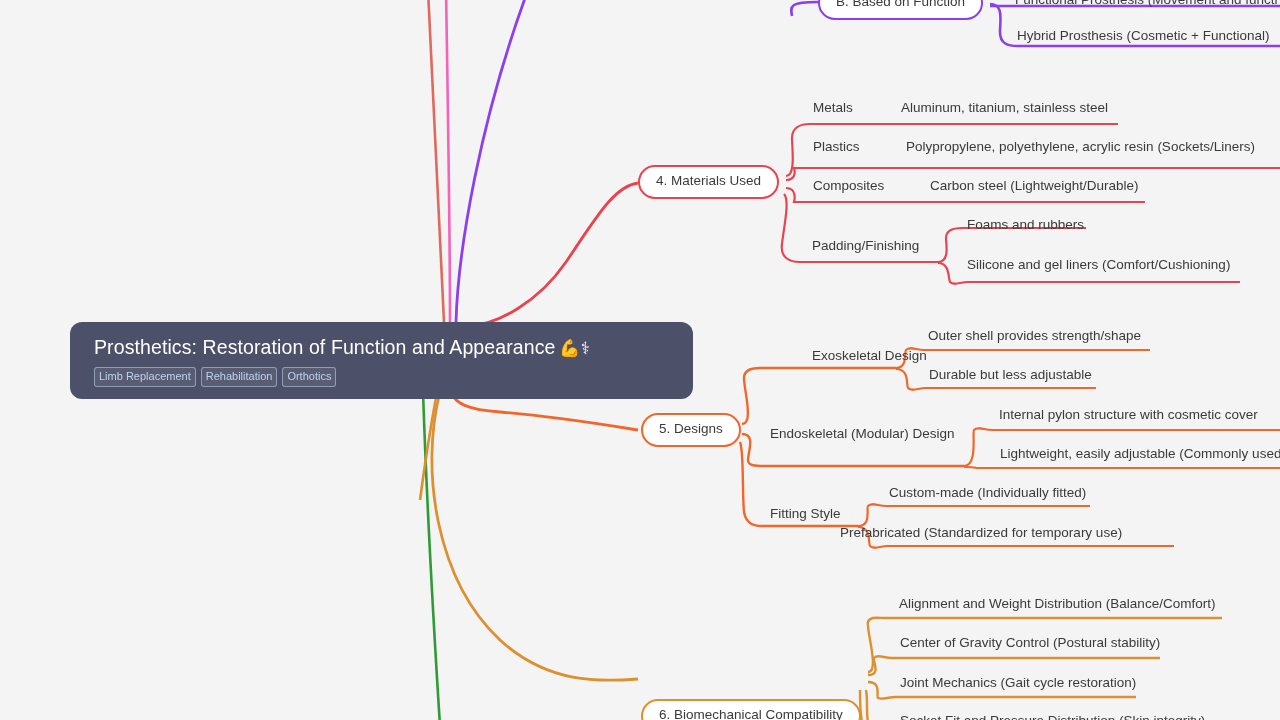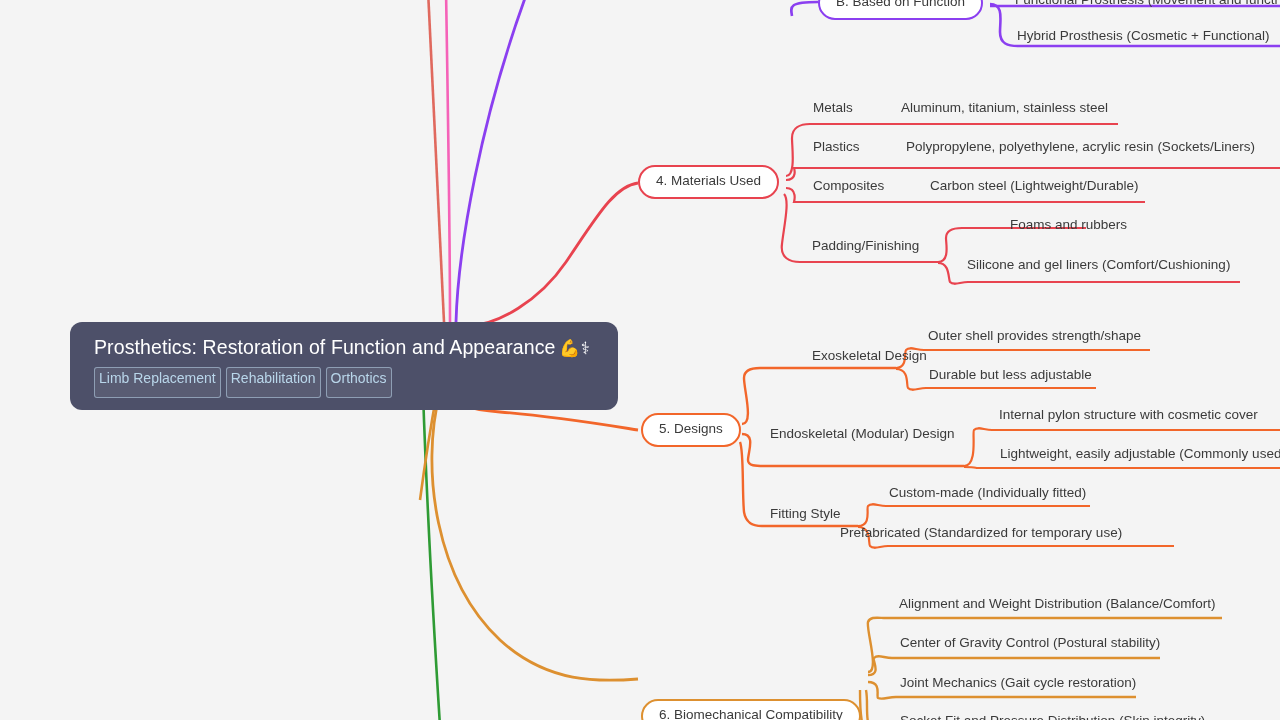--- a/index.html
+++ b/index.html
@@ -26,21 +26,21 @@
     width: 1280px;
     height: 720px;
     pointer-events: none;
   }
 
   
   .root-node {
     position: absolute;
     left: 70px;
     top: 322px;
-    width: 548px;
+    width: 623px;
     box-sizing: border-box;
     background: #4d5069;
     border-radius: 12px;
     padding: 14px 22px 12px 24px;
     z-index: 20;
   }
   .root-title {
     color: #ffffff;
     font-size: 19.5px;
     font-weight: 400;
@@ -52,27 +52,27 @@
     font-size: 17px;
     margin-left: 4px;
   }
   .root-tags {
     margin-top: 8px;
     display: flex;
     gap: 5px;
   }
   .tag {
     display: inline-block;
-    font-size: 14px;
+    font-size: 11px;
     line-height: 1;
     color: #b9d6ea;
     background: rgba(255,255,255,0.07);
     border: 1px solid rgba(185,214,234,0.55);
     border-radius: 3px;
-    padding: 3px 4px 12px 4px;
+    padding: 3px 4px 4px 4px;
     white-space: nowrap;
   }
 
   
   .pill {
     position: absolute;
     box-sizing: border-box;
     background: #ffffff;
     border: 2.5px solid #888;
     border-radius: 18px;
@@ -173,21 +173,21 @@
   <div class="lbl mid" style="left:813px; top:101px;">Metals</div>
   <div class="lbl leaf" style="left:901px; top:101px;">Aluminum, titanium, stainless steel</div>
 
   <div class="lbl mid" style="left:813px; top:140px;">Plastics</div>
   <div class="lbl leaf" style="left:906px; top:140px;">Polypropylene, polyethylene, acrylic resin (Sockets/Liners)</div>
 
   <div class="lbl mid" style="left:813px; top:179px;">Composites</div>
   <div class="lbl leaf" style="left:930px; top:179px;">Carbon steel (Lightweight/Durable)</div>
 
   <div class="lbl mid" style="left:812px; top:239px;">Padding/Finishing</div>
-  <div class="lbl leaf" style="left:1010px; top:218px;">Foams and rubbers</div>
+  <div class="lbl leaf" style="left:967px; top:218px;">Foams and rubbers</div>
   <div class="lbl leaf" style="left:967px; top:258px;">Silicone and gel liners (Comfort/Cushioning)</div>
 
   <div class="pill orange" style="left:641px; top:413px;">5. Designs</div>
 
   <div class="lbl mid" style="left:770px; top:349px;margin-left:42px;">Exoskeletal Design</div>
   <div class="lbl leaf" style="left:928px; top:329px;">Outer shell provides strength/shape</div>
   <div class="lbl leaf" style="left:929px; top:368px;">Durable but less adjustable</div>
 
   <div class="lbl mid" style="left:770px; top:427px;">Endoskeletal (Modular) Design</div>
   <div class="lbl leaf" style="left:999px; top:408px;">Internal pylon structure with cosmetic cover</div>

